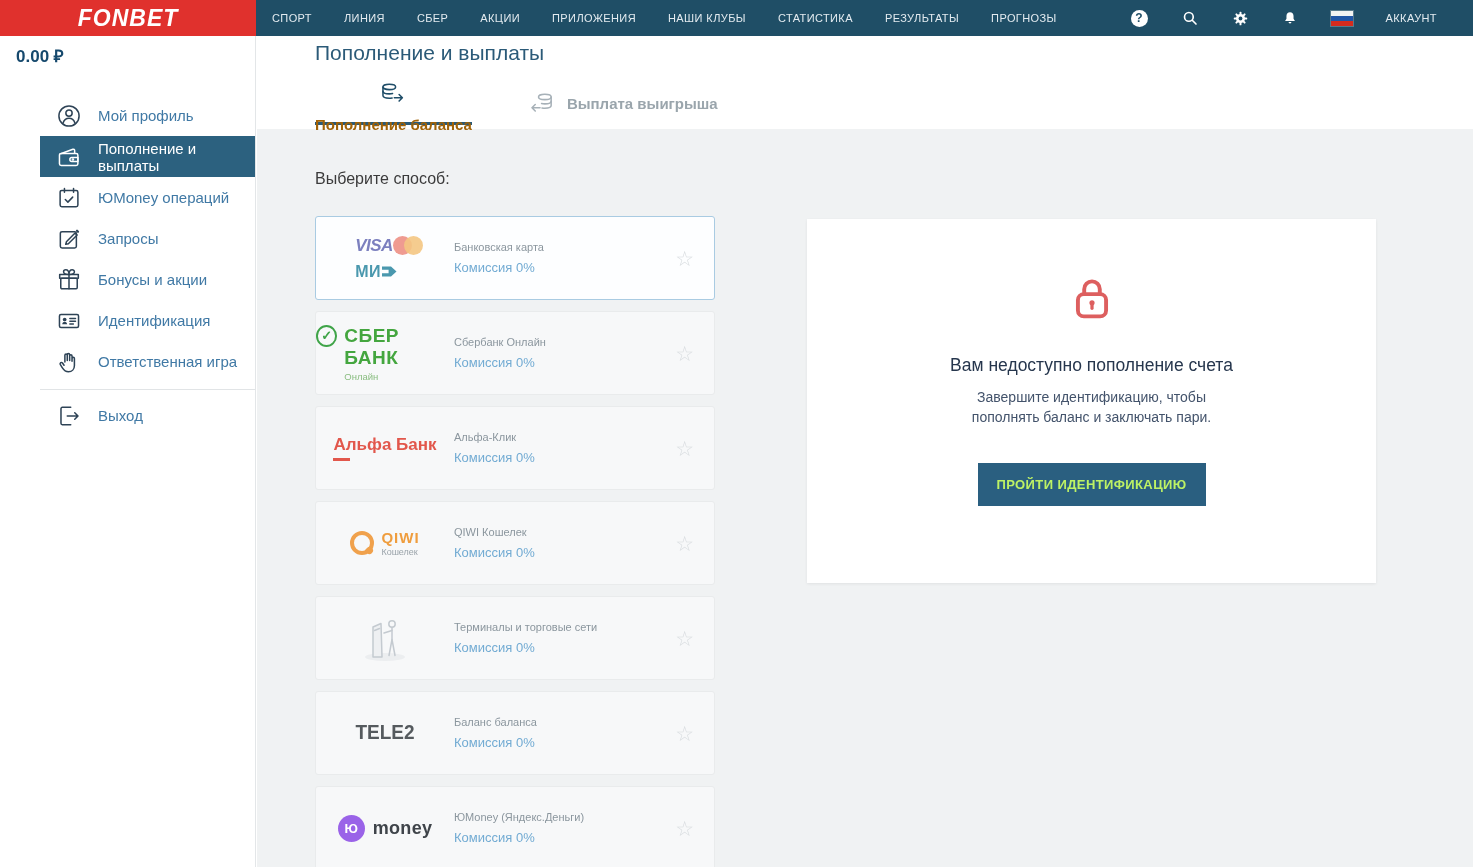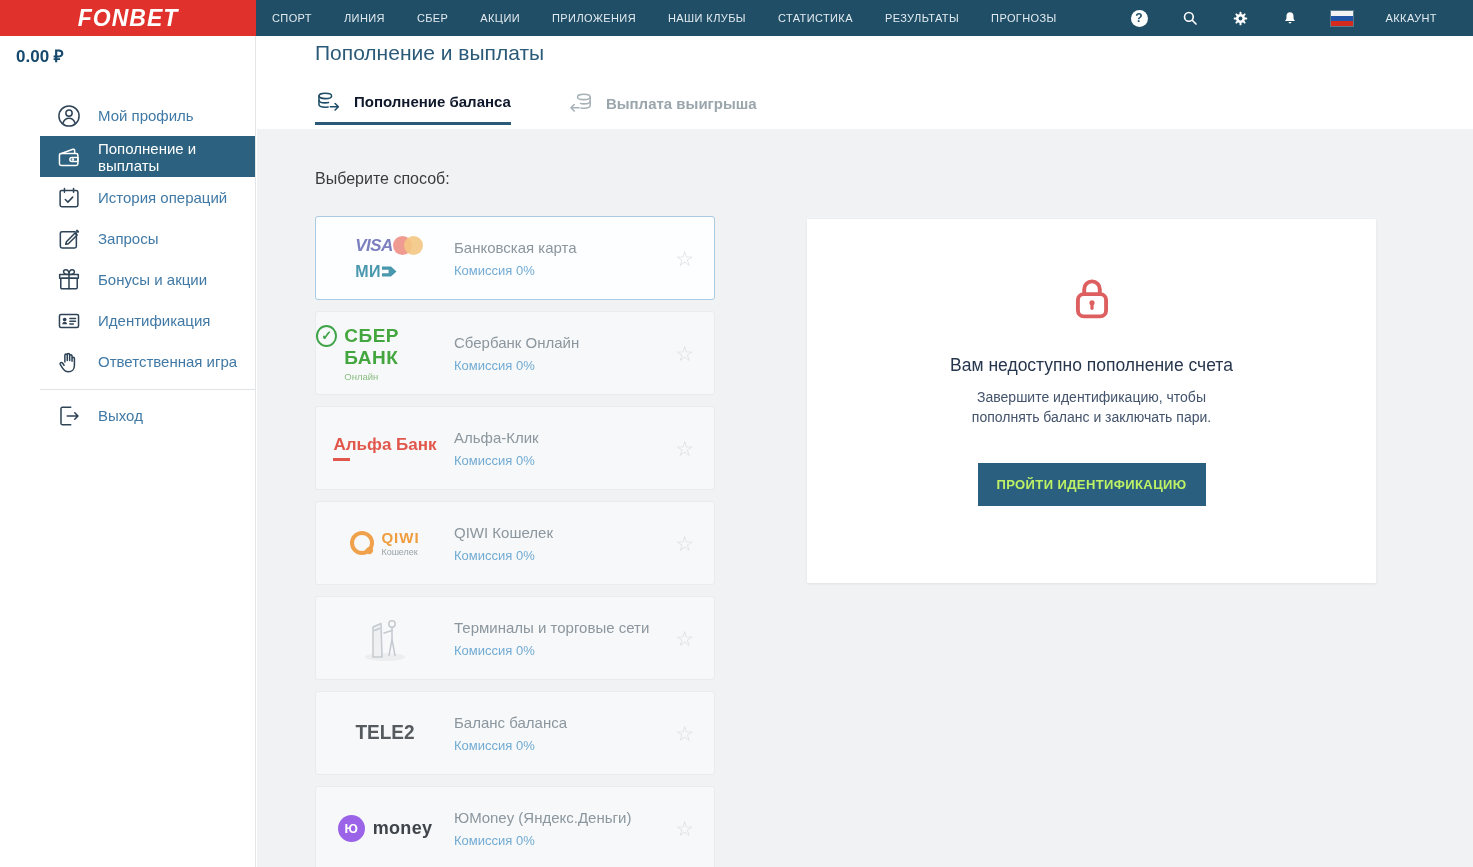--- a/index.html
+++ b/index.html
@@ -30,33 +30,33 @@
   .side-item.active { background:#2C617F; color:#fff; }
   .side-item.active .s-icon { color:#fff; }
   .side-divider { height:1px; background:#e1e4e6; margin:7px 0 5px 0; }
 
   
   .main { position:absolute; top:36px; left:257px; right:0; bottom:0; background:#F0F2F3; }
   .main-header { background:#fff; height:93px; padding-left:58px; }
   .page-title { padding-top:5px; font-size:21px; color:#2B5A78; font-weight:400; }
   .tabs { display:flex; gap:56px; margin-top:16px; height:44px; }
   .tab { display:flex; align-items:center; gap:11px; font-size:15px; font-weight:700; cursor:pointer; height:100%; }
-  .tab.active { color:#0f172a; border-bottom:3px solid #2A5A78; }
+  .tab.active { color:#a16207; border-bottom:3px solid #2A5A78;flex-direction:column; }
   .tab.inactive { color:#9AA5AC; }
   .tab .t-icon { display:flex; align-items:center; }
 
   .content { position:relative; height:calc(100% - 93px); }
   .choose-label { padding:41px 0 0 58px; font-size:16px; color:#3B3B3B; }
 
   .methods { margin:28px 0 0 58px; width:400px; }
   .method-card { position:relative; height:84px; background:#F7F8F9; border:1px solid #E9EBEC; border-radius:3px; margin-bottom:11px; display:flex; align-items:center; cursor:pointer; }
   .method-card.selected { background:#FDFEFF; border:1px solid #A9CBE2; }
   .logo-zone { width:138px; display:flex; align-items:center; justify-content:center; flex:none; }
   .method-text { flex:1; }
-  .method-name { font-size:15px; color:#8B969E; }
+  .method-name { font-size:11px; color:#8B969E; }
   .method-fee { font-size:13px; color:#72ABD3; margin-top:7px; }
   .fav-star { position:absolute; right:20px; top:50%; transform:translateY(-50%); color:#D9DDE0; font-size:21px; line-height:1; cursor:pointer; }
 
   
   .bankcard-logo { display:flex; flex-direction:column; gap:7px; align-items:flex-start; margin-left:8px; }
   .bc-row { display:flex; align-items:center; }
   .visa-text { color:#7C80BF; font-size:17px; font-weight:800; font-style:italic; letter-spacing:-.5px; }
   .mc-mark { display:flex; }
   .mc-c { width:19px; height:19px; border-radius:50%; }
   .mc-red { background:#EF9B91; }
@@ -168,21 +168,21 @@
       </div>
 
       <div class="side-item">
         <span class="s-icon">
           <svg width="26" height="26" viewBox="0 0 24 24" fill="none" stroke="currentColor" stroke-width="1.4" stroke-linecap="round" stroke-linejoin="round">
             <rect x="3.8" y="5" width="16.4" height="15" rx="1.6"></rect>
             <path d="M7.8 3.2v3.4M16.2 3.2v3.4"></path>
             <path d="M8.6 13.4l2.4 2.4 4.4-4.6"></path>
           </svg>
         </span>
-        <span>История операций</span>
+        <span>ЮMoney операций</span>
       </div>
 
       <div class="side-item">
         <span class="s-icon">
           <svg width="26" height="26" viewBox="0 0 24 24" fill="none" stroke="currentColor" stroke-width="1.4" stroke-linecap="round" stroke-linejoin="round">
             <rect x="4" y="5.4" width="14.8" height="14.8" rx="1.6"></rect>
             <path d="M9.6 14.6l8-8.2 1.9 1.9-8.1 8.1-2.4.5.6-2.3z"></path>
             <path d="M19.4 4.4l.9.9" stroke-width="2"></path>
           </svg>
         </span>

